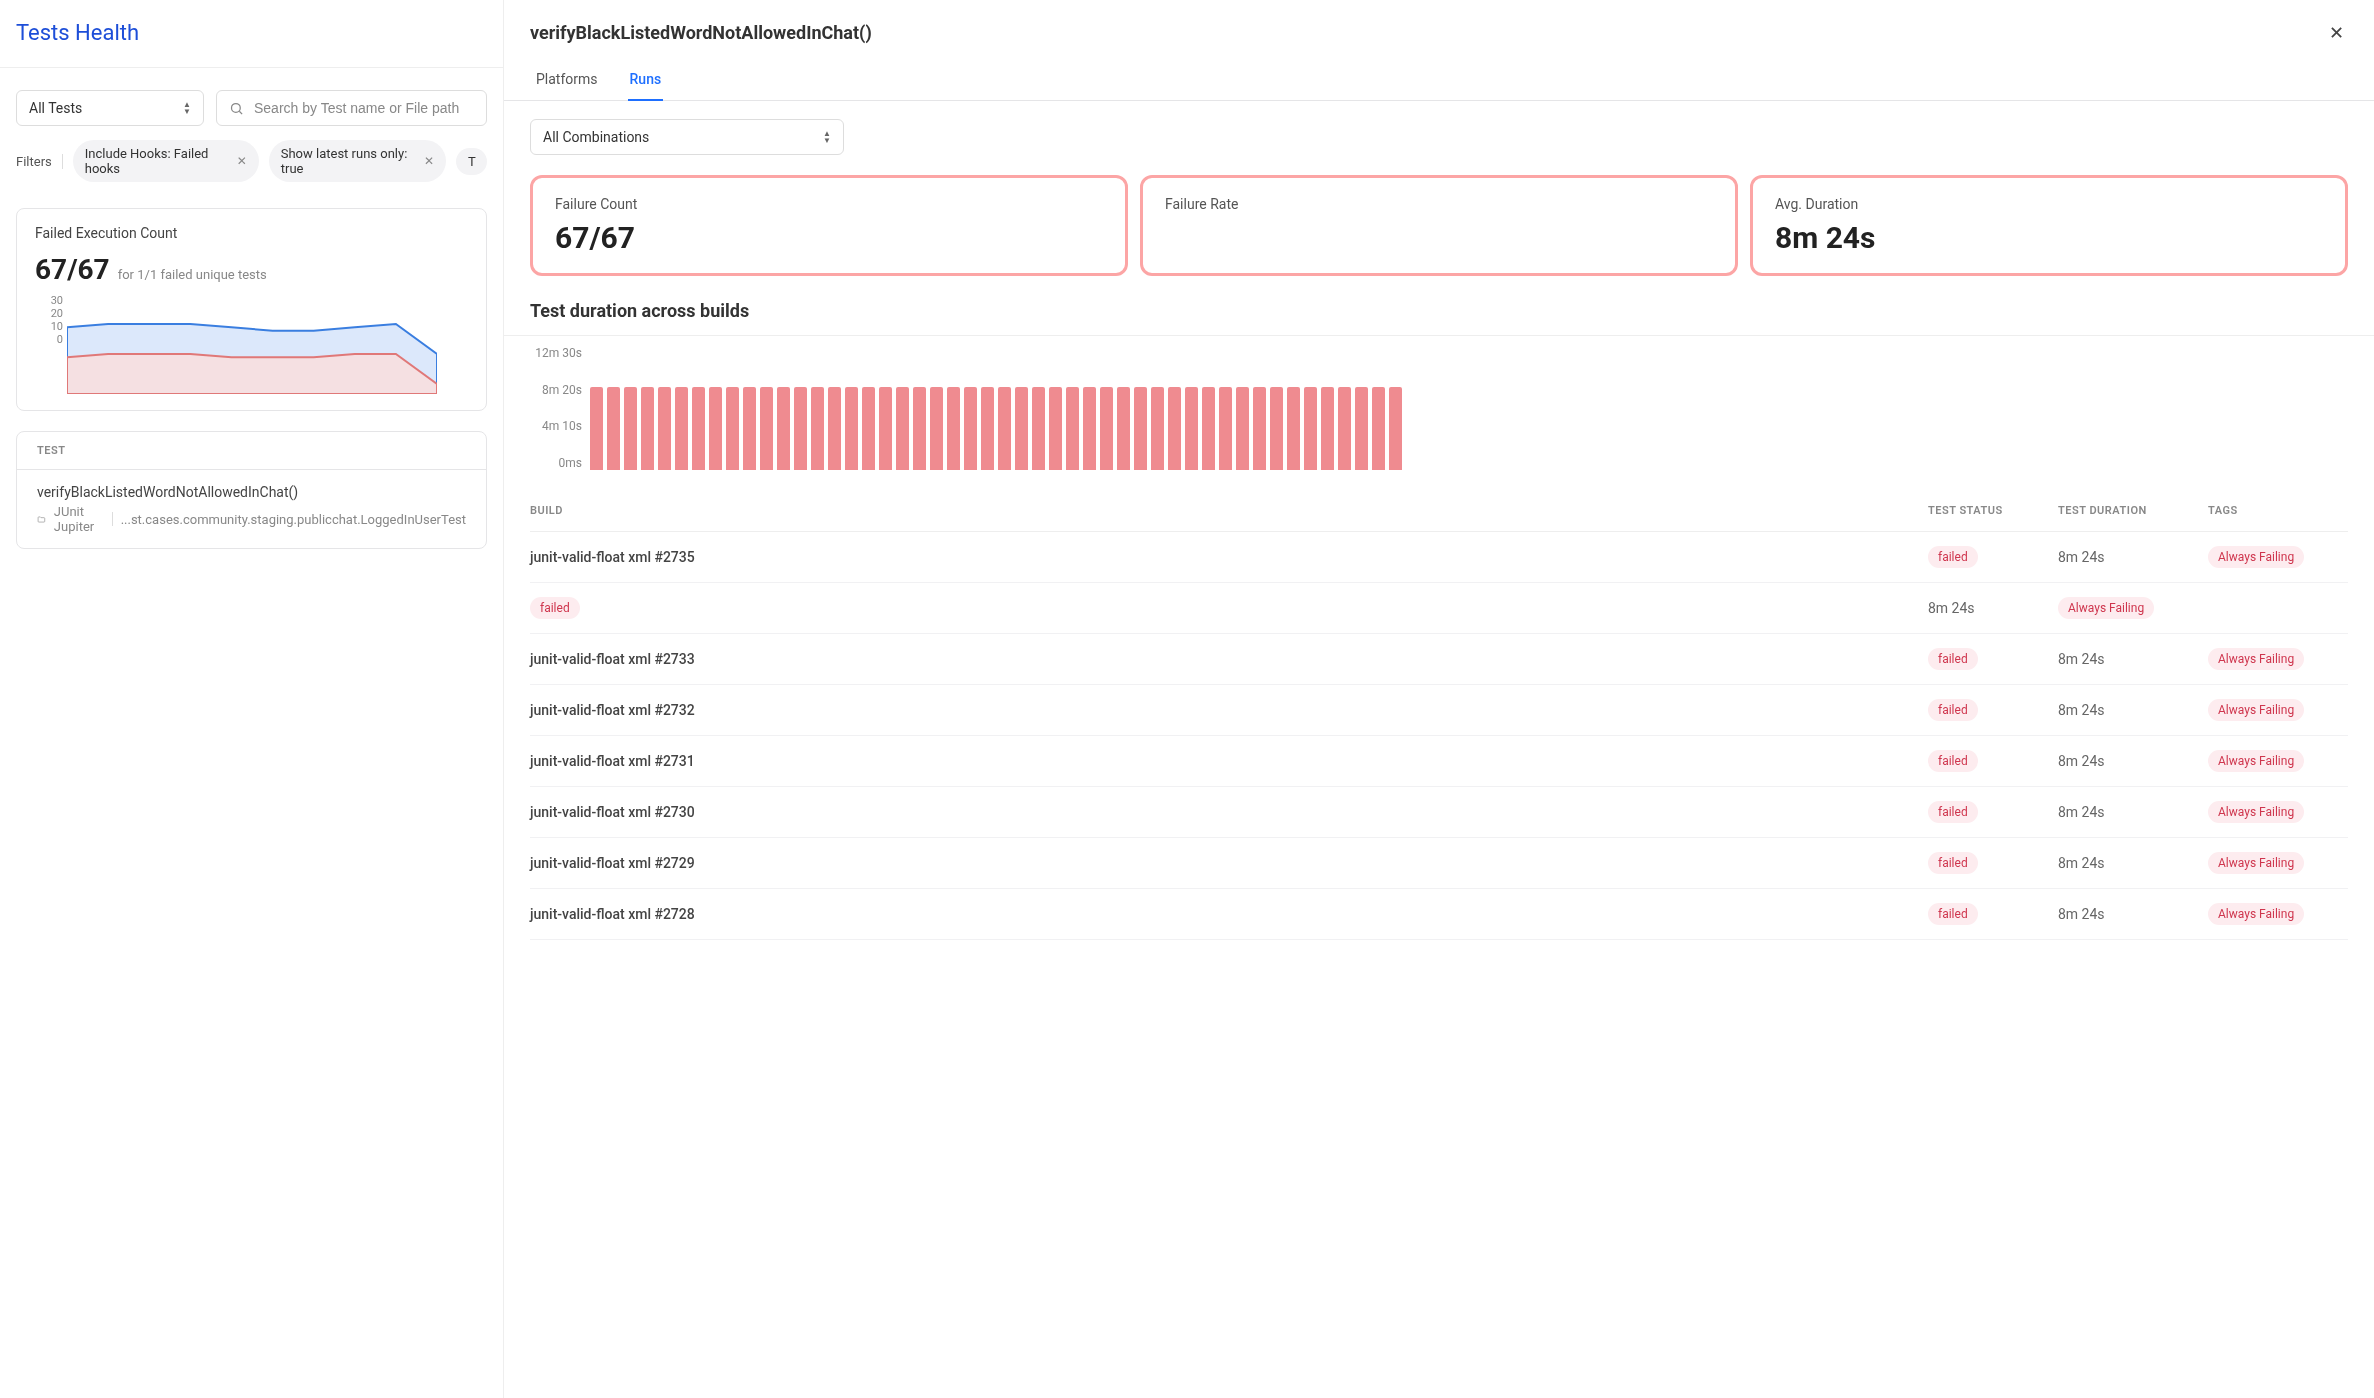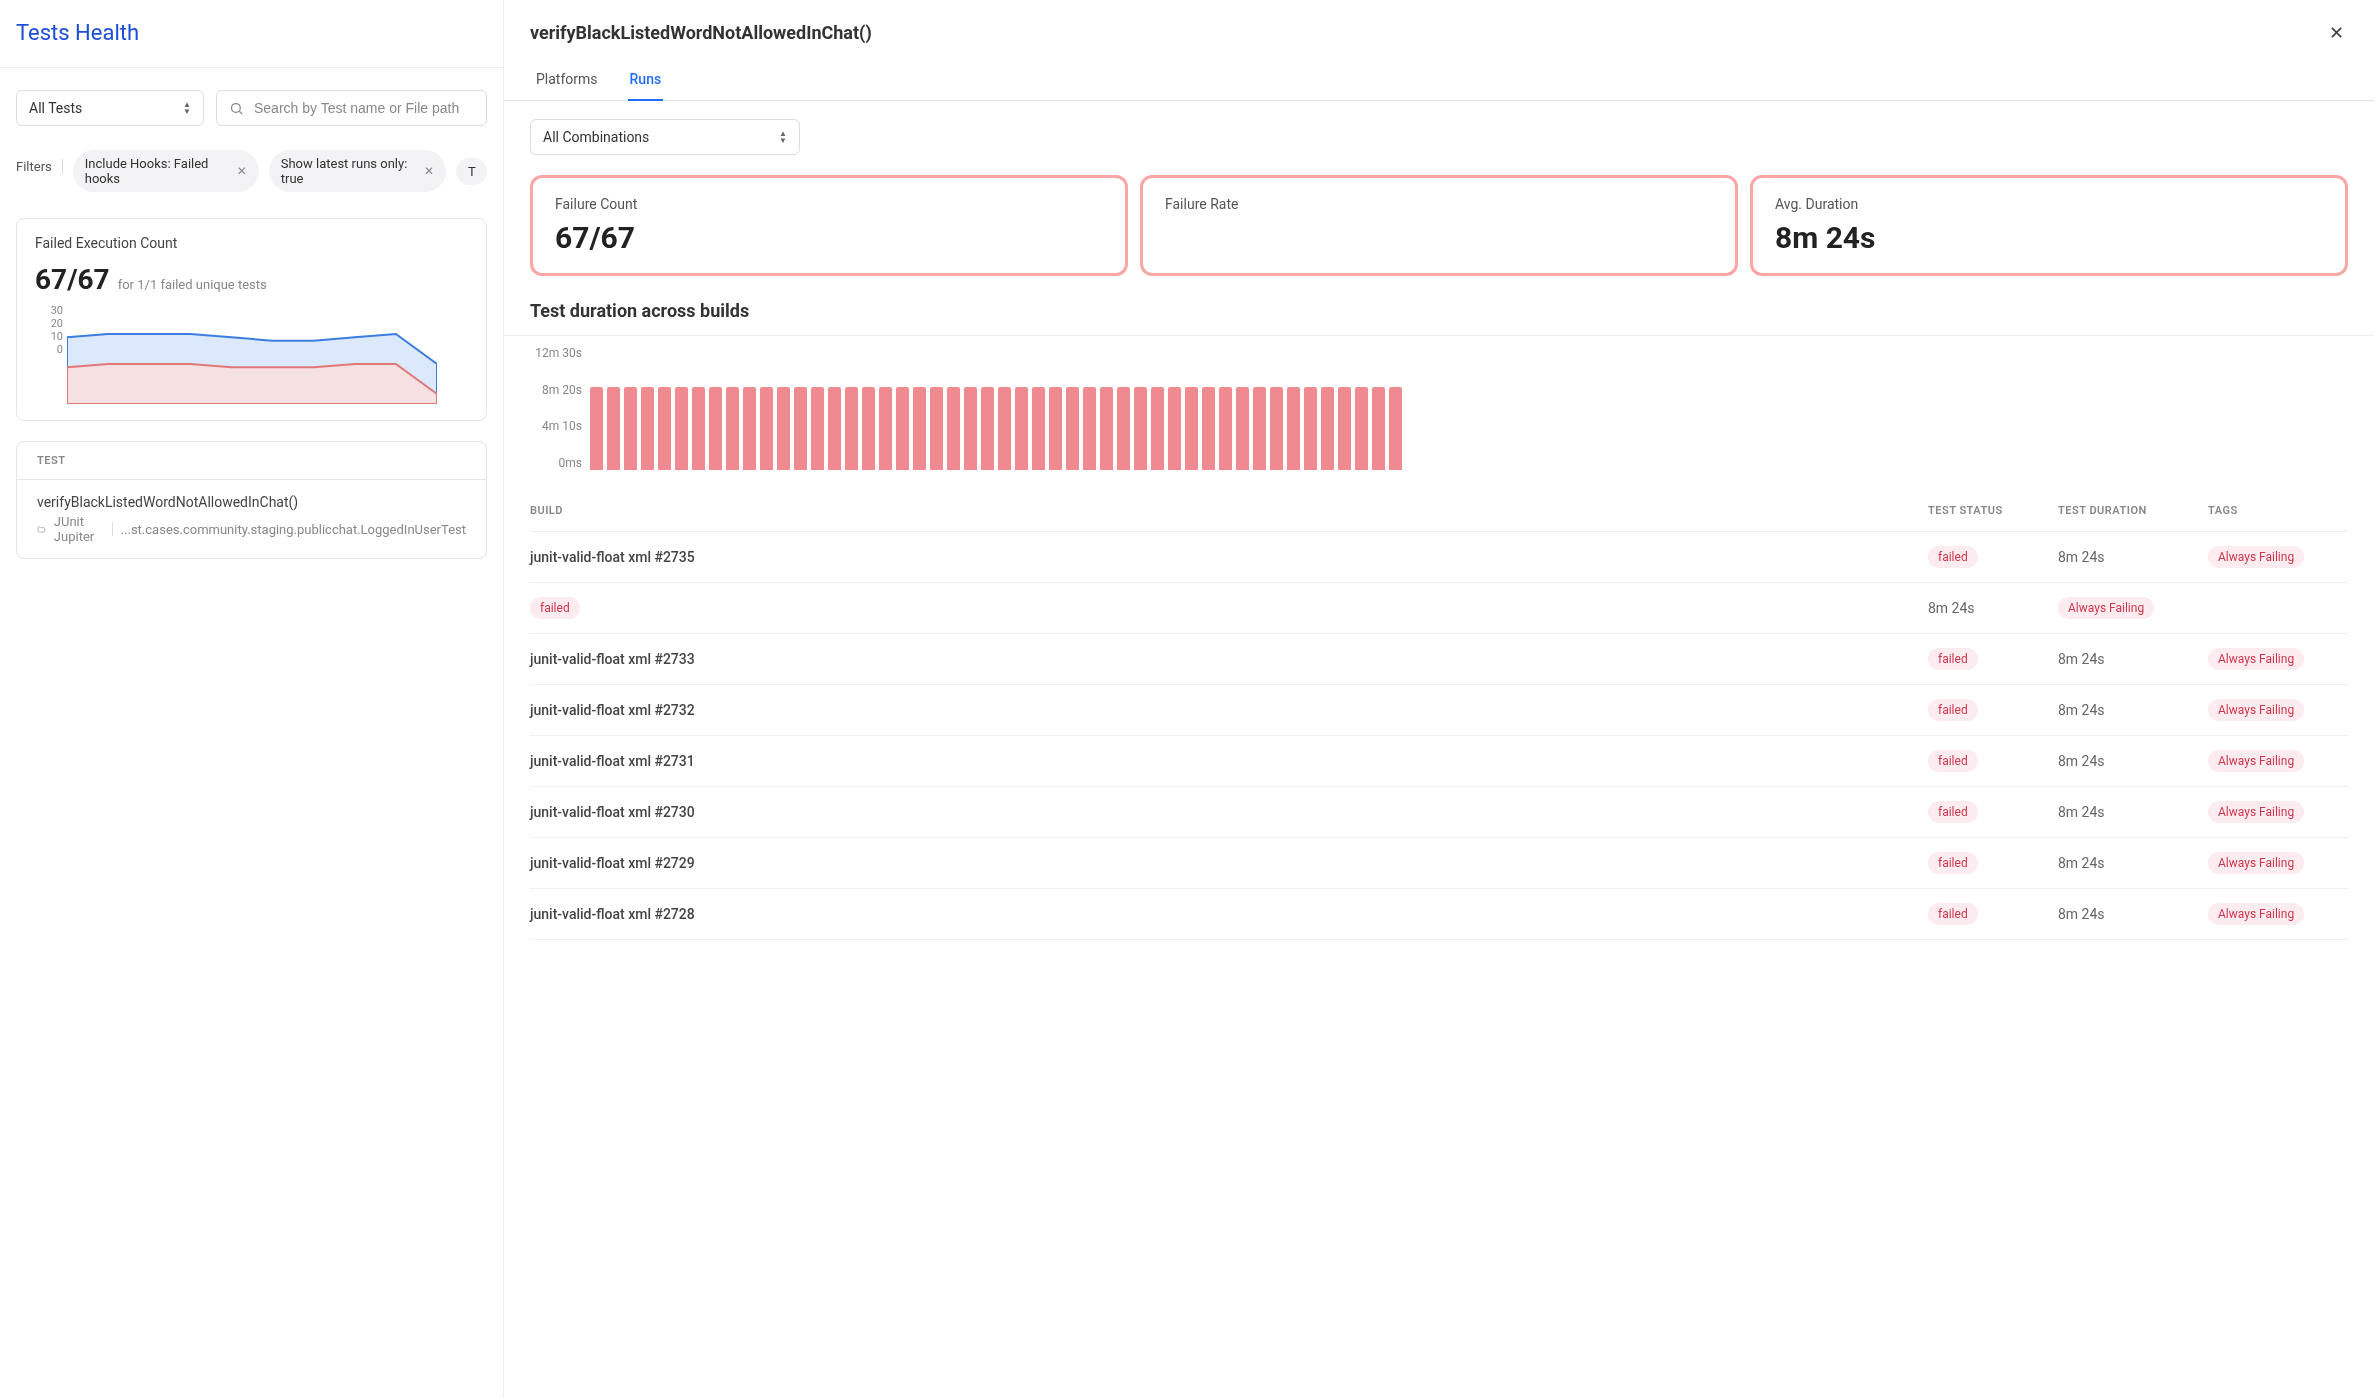--- a/index.html
+++ b/index.html
@@ -90,21 +90,20 @@
     .chip {
       display: inline-flex;
       align-items: center;
       gap: 6px;
       background: #f3f3f5;
       border-radius: 999px;
       padding: 6px 12px;
       font-size: 13px;
       color: #333;
       cursor: pointer;
-      margin-top: 10px;
     }
     .chip .x { color: #888; font-size: 12px; cursor: pointer; }
     .chip-partial { color: #333; overflow: hidden; }
     .card {
       margin: 10px 16px;
       border: 1px solid #e5e5e7;
       border-radius: 8px;
       padding: 16px 18px;
     }
     .card-label {
@@ -217,21 +216,21 @@
     .rp-controls {
       padding: 18px 26px 10px;
     }
     .select2 {
       display: flex;
       align-items: center;
       justify-content: space-between;
       border: 1px solid #ddd;
       border-radius: 6px;
       padding: 9px 12px;
-      width: 270px;
+      width: 314px;
       font-size: 14px;
       color: #333;
       cursor: pointer;
       background: #fff;
     }
     .stats-row {
       display: flex;
       gap: 12px;
       padding: 10px 26px 20px;
     }

